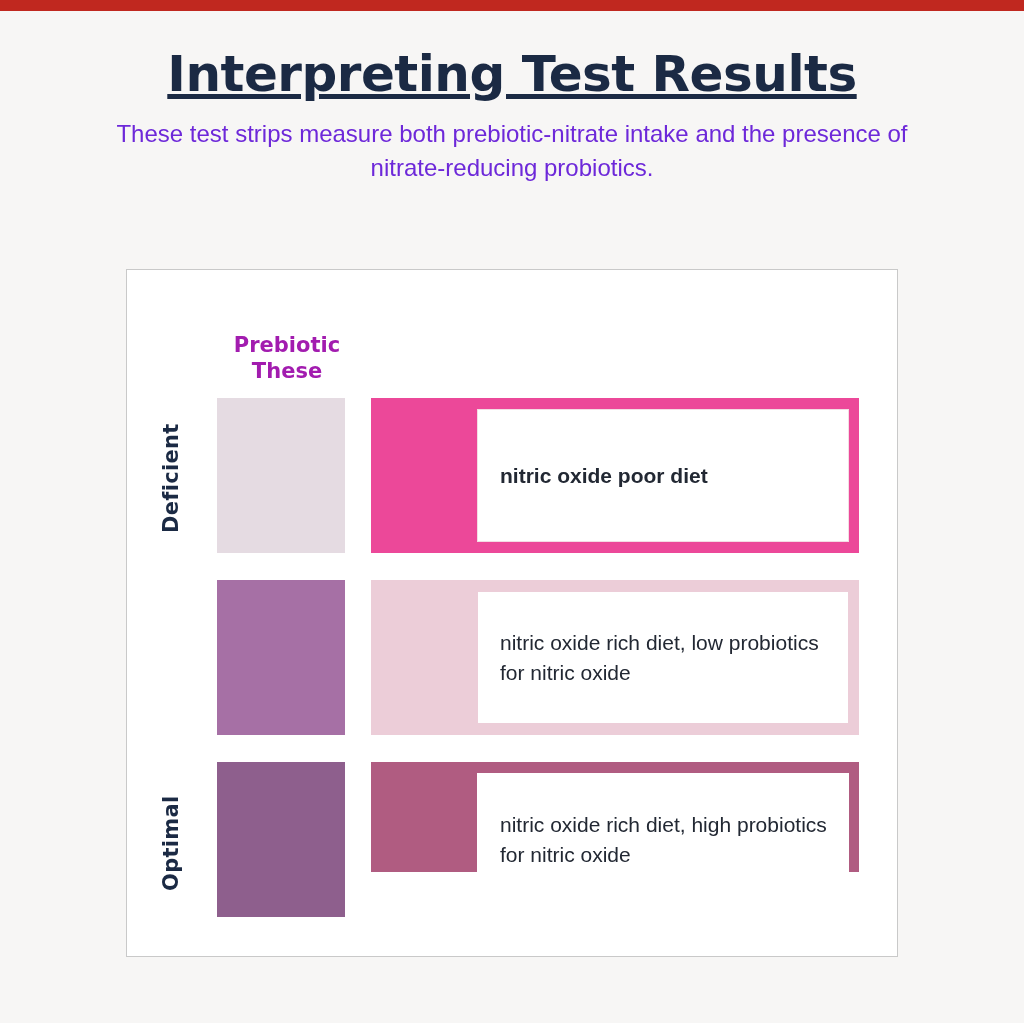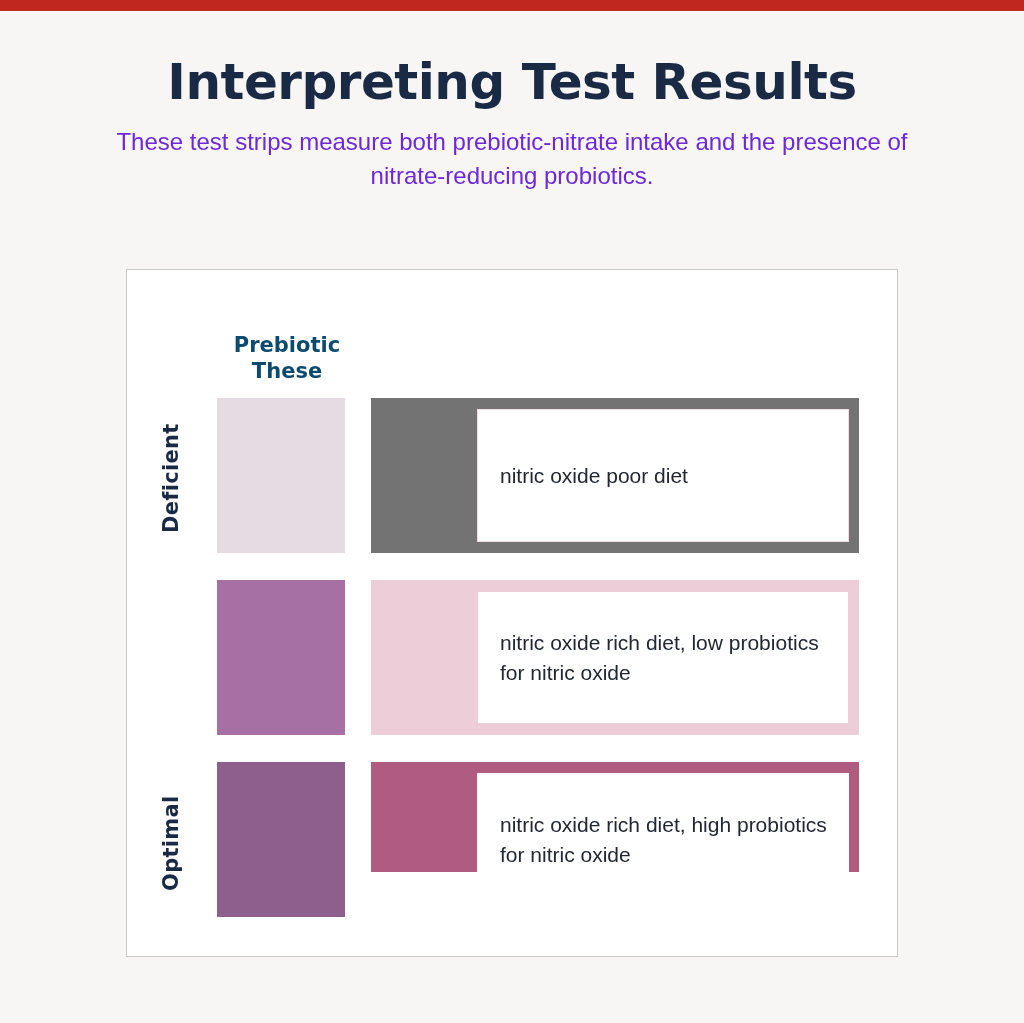--- a/index.html
+++ b/index.html
@@ -22,28 +22,29 @@
     background: #c0281f;
   }
   .page {
     position: absolute;
     top: 11px; left: 0;
     width: 1024px;
     height: 1012px;
     background: #f7f6f5;
   }
   .page-title {
-    margin: 12px;
+    margin: 4px;
     padding-top: 30px;
     text-align: center;
     font-size: 50px;
     font-weight: bold;
     letter-spacing: -0.5px;
     color: #1b2a44;
     font-family: "DejaVu Sans", sans-serif;
+    text-decoration: underline;
   }
   .page-subtitle {
     margin: 14px auto 0 auto;
     width: 820px;
     text-align: center;
     font-size: 24px;
     line-height: 1.42;
     color: #6d28d9;
     font-family: "Liberation Sans", sans-serif;
   }
@@ -61,21 +62,21 @@
     position: absolute;
     left: 0; top: 0;
     width: 772px;
     height: 130px;
   }
   .col-header {
     position: absolute;
     text-align: center;
     font-size: 21px;
     font-weight: bold;
-    color: #0c4a6e;
+    color: #a21caf;
     line-height: 1.25;
     font-family: "DejaVu Sans", sans-serif;
   }
   .col-header.prebiotic {
     left: 60px;
     top: 62px;
     width: 200px;
   }
   .col-header.nitric {
     left: 262px;
@@ -167,21 +168,21 @@
       </div>
     </div>
 
     <div class="row-label deficient">Deficient</div>
     <div class="row-label optimal">Optimal</div>
 
     <div class="swatch r0" style="background:#e5dbe2;"></div>
     <div class="swatch r1" style="background:#a670a5;"></div>
     <div class="swatch r2" style="background:#8e5f8d;"></div>
 
-    <div class="bar r0" style="background:#737373;">
+    <div class="bar r0" style="background:#ec4899;font-weight:bold;">
       <div class="bar-caption">nitric oxide poor diet</div>
     </div>
 
     <div class="bar r1" style="background:#eccdd8;">
       <div class="bar-caption">nitric oxide rich diet, low probiotics for nitric oxide</div>
     </div>
 
     <div class="bar r2" style="background:#b05c81;">
       <div class="bar-caption">nitric oxide rich diet, high probiotics for nitric oxide</div>
     </div>

